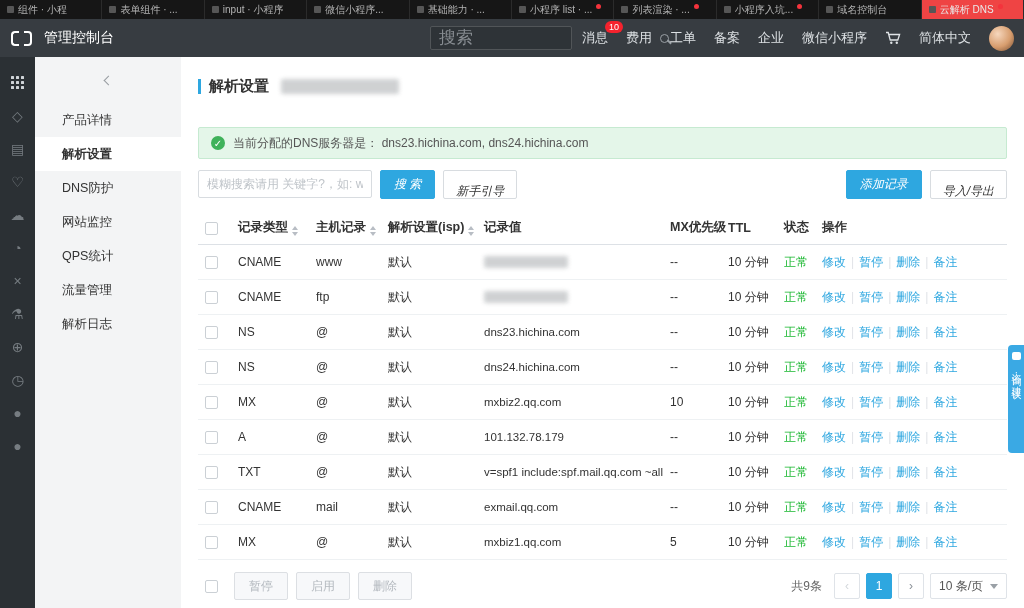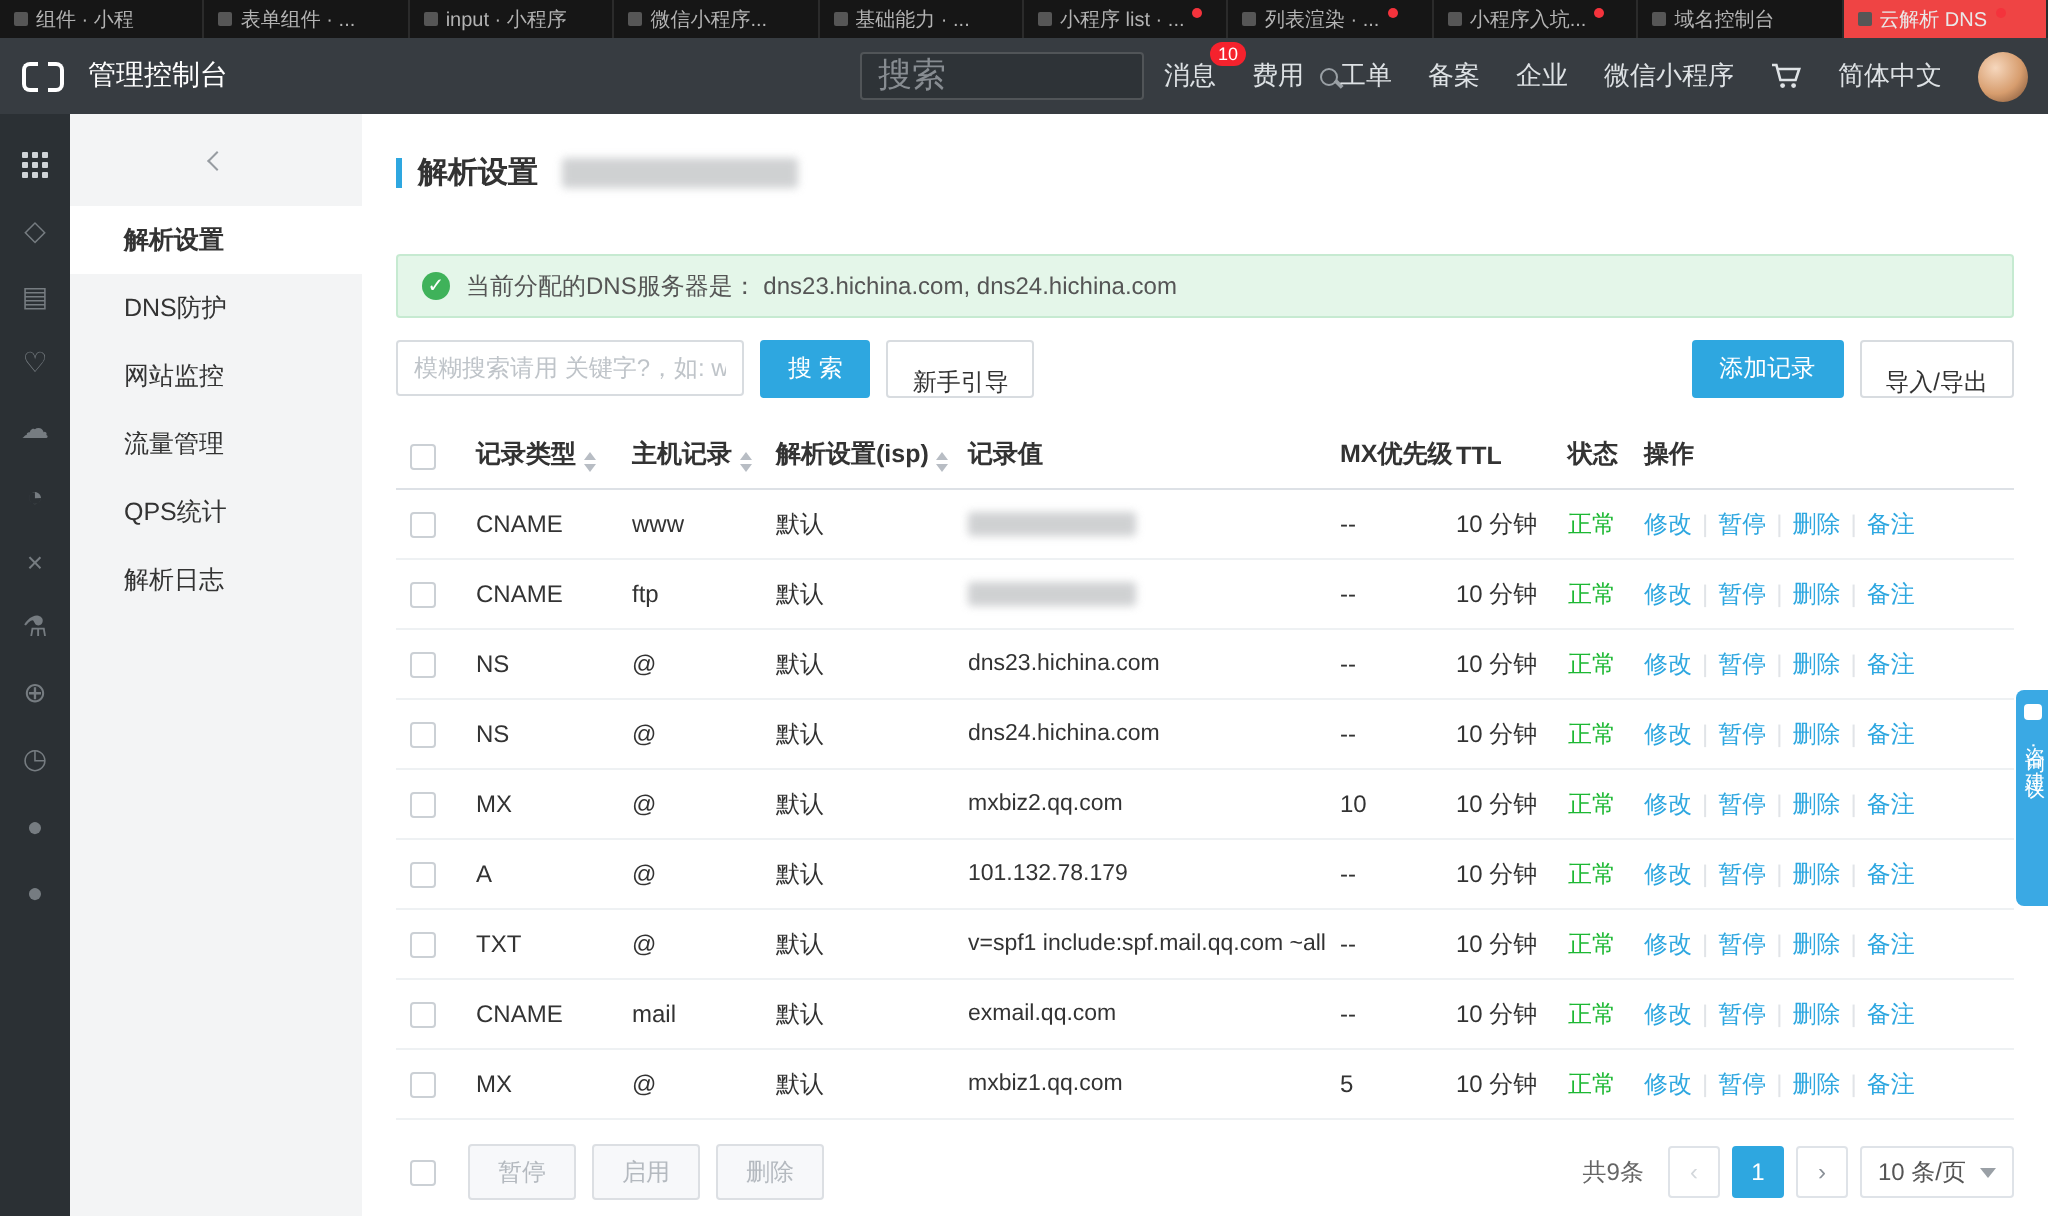--- a/index.html
+++ b/index.html
@@ -63,21 +63,21 @@
 
   .dns-banner { margin-top:30px; height:32px; background:#e4f6e9; border:1px solid #c6ead1; border-radius:2px;
                 display:flex; align-items:center; gap:8px; padding:0 12px; font-size:12px; color:#555; }
   .check-icon { width:14px; height:14px; border-radius:50%; background:#3fb25a; color:#fff; font-size:10px;
                 display:flex; align-items:center; justify-content:center; flex:none; }
 
   .toolbar { margin-top:10px; display:flex; align-items:center; gap:8px; height:30px; }
   .fuzzy-input { width:174px; height:28px; border:1px solid #d8dce0; border-radius:2px; padding:0 8px;
                  font-size:12px; color:#333; outline:none; font-family:inherit; }
   .fuzzy-input::placeholder { color:#bfc4c9; }
-  .btn { height:29px; font-size:12px; border-radius:2px; cursor:pointer; font-family:inherit; }
+  .btn { height:29px; font-size:12px; border-radius:2px; cursor:pointer; font-family:inherit;font-style:italic; }
   .btn-blue { background:#2ea7e0; color:#fff; border:1px solid #2ea7e0; padding:0 13px; }
   .btn-white { background:#fff; color:#333; border:1px solid #d8dce0; padding:12px 12px; }
   .toolbar-right { margin-left:auto; display:flex; gap:8px; }
 
   
   table.records { width:100%; border-collapse:collapse; table-layout:fixed; margin-top:12px; font-size:12px; }
   .records th { text-align:left; font-size:12.5px; font-weight:bold; color:#333; padding:8px 4px;
                 border-bottom:1px solid #dde1e6; white-space:nowrap; }
   .records td { height:35px; padding:0 4px; border-bottom:1px solid #eef1f3; white-space:nowrap; overflow:hidden; }
   .col-cb { width:36px; } .col-type { width:78px; } .col-host { width:72px; } .col-line { width:96px; }
@@ -228,25 +228,26 @@
       <div class="icell">◷</div>
       <div class="icell">●</div>
       <div class="icell">●</div>
     </div>
 
   <div class="nav">
     <div class="collapse">
         <span class="chev"></span>
       </div>
     <div id="navitems">
+        <div class="nav-item">产品详情</div>
         <div class="nav-item active">解析设置</div>
         <div class="nav-item">DNS防护</div>
         <div class="nav-item">网站监控</div>
+        <div class="nav-item">QPS统计</div>
         <div class="nav-item">流量管理</div>
-        <div class="nav-item">QPS统计</div>
         <div class="nav-item">解析日志</div>
       </div>
   </div>
 
   <div class="content">
     <div class="page-title-row">
       <span class="title-bar"></span>
       <span class="page-title">解析设置</span>
       <span class="redacted title-redacted"></span>
     </div>

